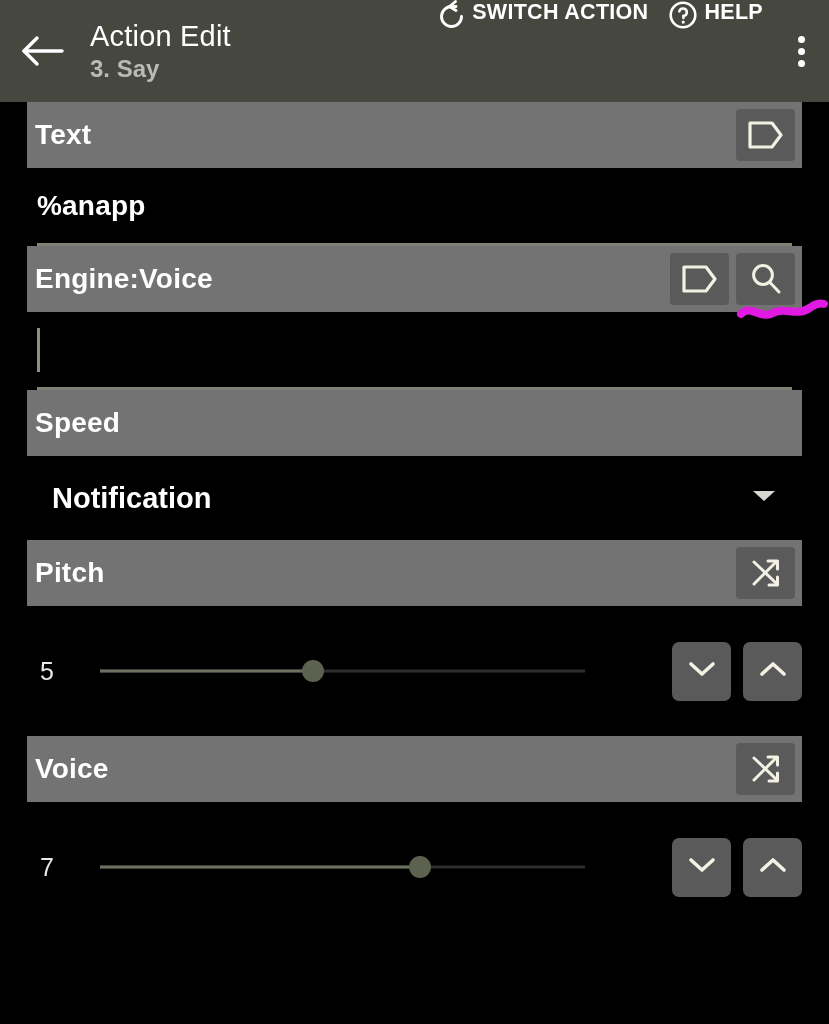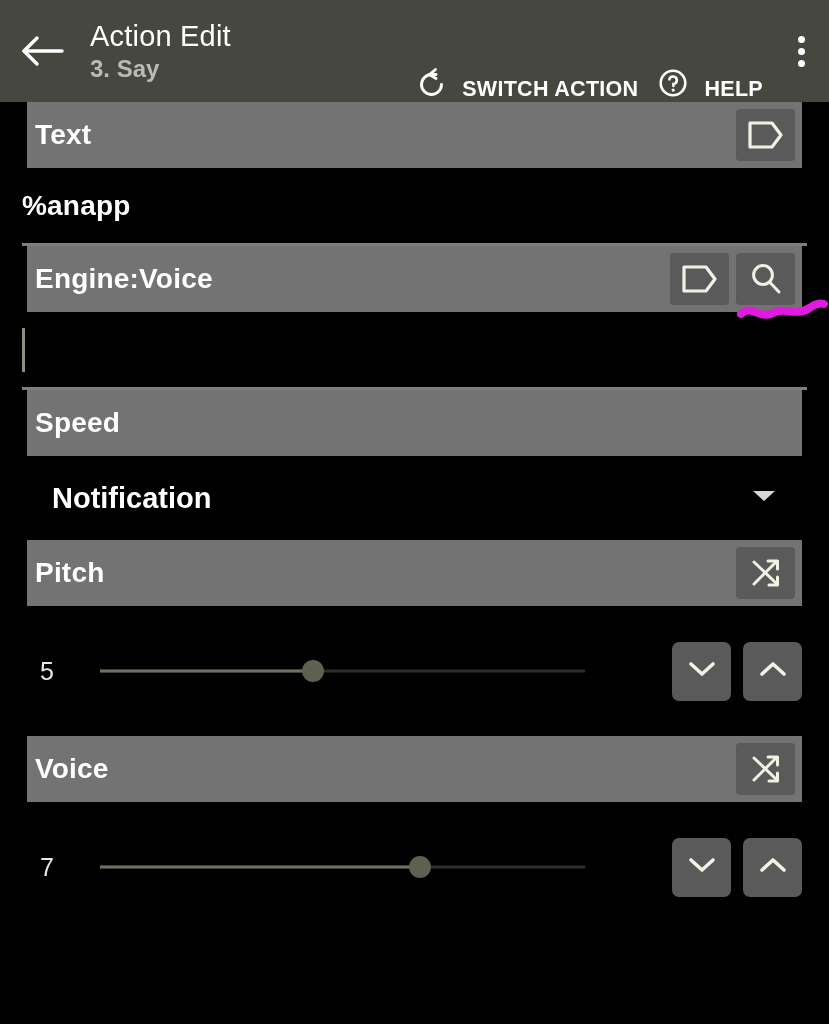--- a/index.html
+++ b/index.html
@@ -28,21 +28,21 @@
   .title-main {
     font-size:29px; font-weight:normal; color:#ffffff;
     letter-spacing:.2px; line-height:1.08;
   }
   .title-sub {
     font-size:24px; font-weight:bold; color:#b9bcb2;
     margin-top:4px; line-height:1.05;
   }
   .appbar-actions { display:flex; align-items:center; gap:0; margin-left:auto; height:102px; }
   .act {
-    display:flex; align-items:flex-end; gap:16px;
+    display:flex; align-items:flex-start; gap:6px;
     padding:0 10px; height:102px; cursor:pointer;
   }
   .act-label {
     font-size:21.5px; font-weight:bold; color:#ffffff;
     letter-spacing:.3px; white-space:nowrap;
   }
   .overflow-btn {
     width:56px; height:102px;
     display:flex; flex-direction:column; align-items:center; justify-content:center;
     gap:5px; cursor:pointer;
@@ -66,21 +66,21 @@
   .sec-btns { margin-left:auto; display:flex; align-items:center; gap:7px; margin-right:7px; }
   .iconbtn {
     width:59px; height:52px; border-radius:4px;
     background:#5a5a5a;
     display:flex; align-items:center; justify-content:center;
     cursor:pointer;
   }
   .iconbtn svg { display:block; }
 
   
-  .field-row { position:relative; padding:0 22px; }
+  .field-row { position:relative; padding:0 37px; }
   .text-input {
     height:78px; display:flex; align-items:center;
     border-bottom:3px solid #7b8273;
   }
   .text-input .val {
     font-size:28px; font-weight:bold; color:#ffffff; letter-spacing:.2px;
   }
   .caret {
     display:inline-block; width:3px; height:44px; background:#8b9080;
   }

